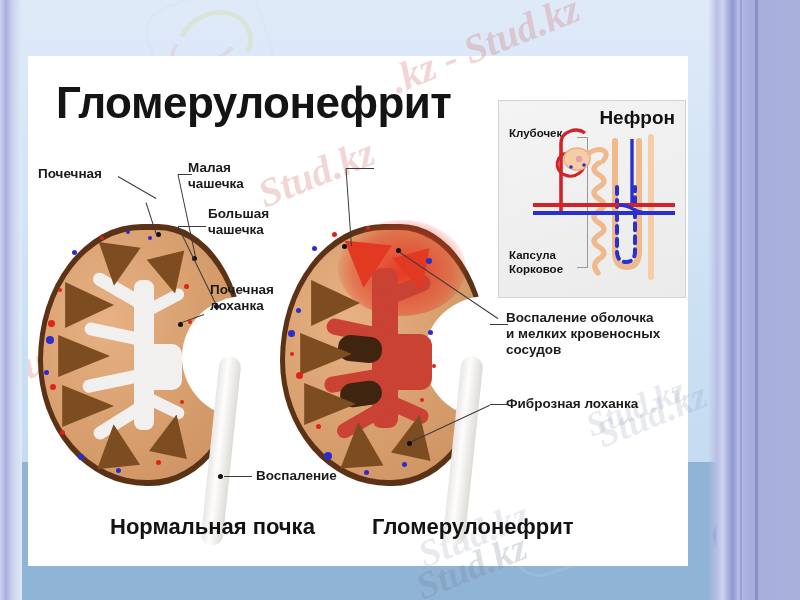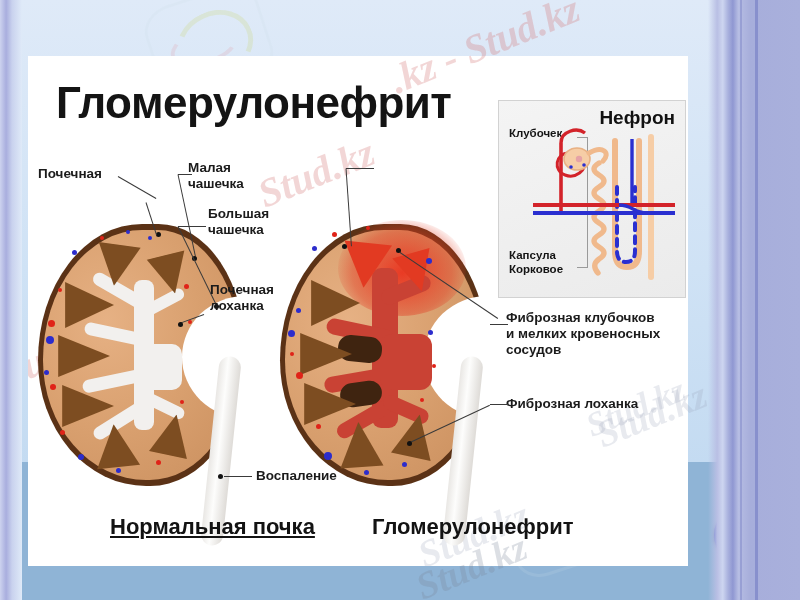--- a/index.html
+++ b/index.html
@@ -272,37 +272,37 @@
 
     <div class="lbl" style="left:182px;top:226px;">Почечная
 лоханка</div>
     <div class="lead" style="left:176px;top:258px;width:26px;transform:rotate(160deg);"></div>
     <div class="dot" style="left:150px;top:266px;"></div>
 
     <div class="lead" style="left:318px;top:112px;width:28px;"></div>
     <div class="lead" style="left:318px;top:112px;width:78px;transform:rotate(86deg);"></div>
     <div class="dot" style="left:314px;top:188px;"></div>
 
-    <div class="lbl" style="left:478px;top:254px;">Фиброзная клубочков
+    <div class="lbl" style="left:478px;top:254px;">Воспаление оболочка
 и мелких кровеносных
 сосудов</div>
     <div class="lead" style="left:462px;top:268px;width:18px;"></div>
     <div class="lead" style="left:372px;top:196px;width:118px;transform:rotate(34deg);"></div>
     <div class="dot" style="left:368px;top:192px;"></div>
 
     <div class="lbl" style="left:478px;top:340px;">Фиброзная лоханка</div>
     <div class="lead" style="left:462px;top:348px;width:18px;"></div>
     <div class="lead" style="left:382px;top:386px;width:88px;transform:rotate(-25deg);"></div>
     <div class="dot" style="left:379px;top:385px;"></div>
 
     <div class="lbl" style="left:228px;top:412px;">Воспаление</div>
     <div class="lead" style="left:196px;top:420px;width:28px;"></div>
     <div class="dot" style="left:190px;top:418px;"></div>
 
-    <div class="caption" style="left:82px;top:458px;text-decoration:underline;">Нормальная почка</div>
+    <div class="caption" style="left:82px;top:458px;">Нормальная почка</div>
     <div class="caption" style="left:344px;top:458px;">Гломерулонефрит</div>
 
     <div class="inset">
       <div class="inset-title">Нефрон</div>
 
       <div class="inset-lbl" style="left:10px;top:26px;">Клубочек</div>
       <div class="inset-lbl" style="left:10px;top:148px;">Капсула
 Корковое</div>
 
       <div class="inset-lead" style="left:88px;top:36px;height:130px;"></div>

